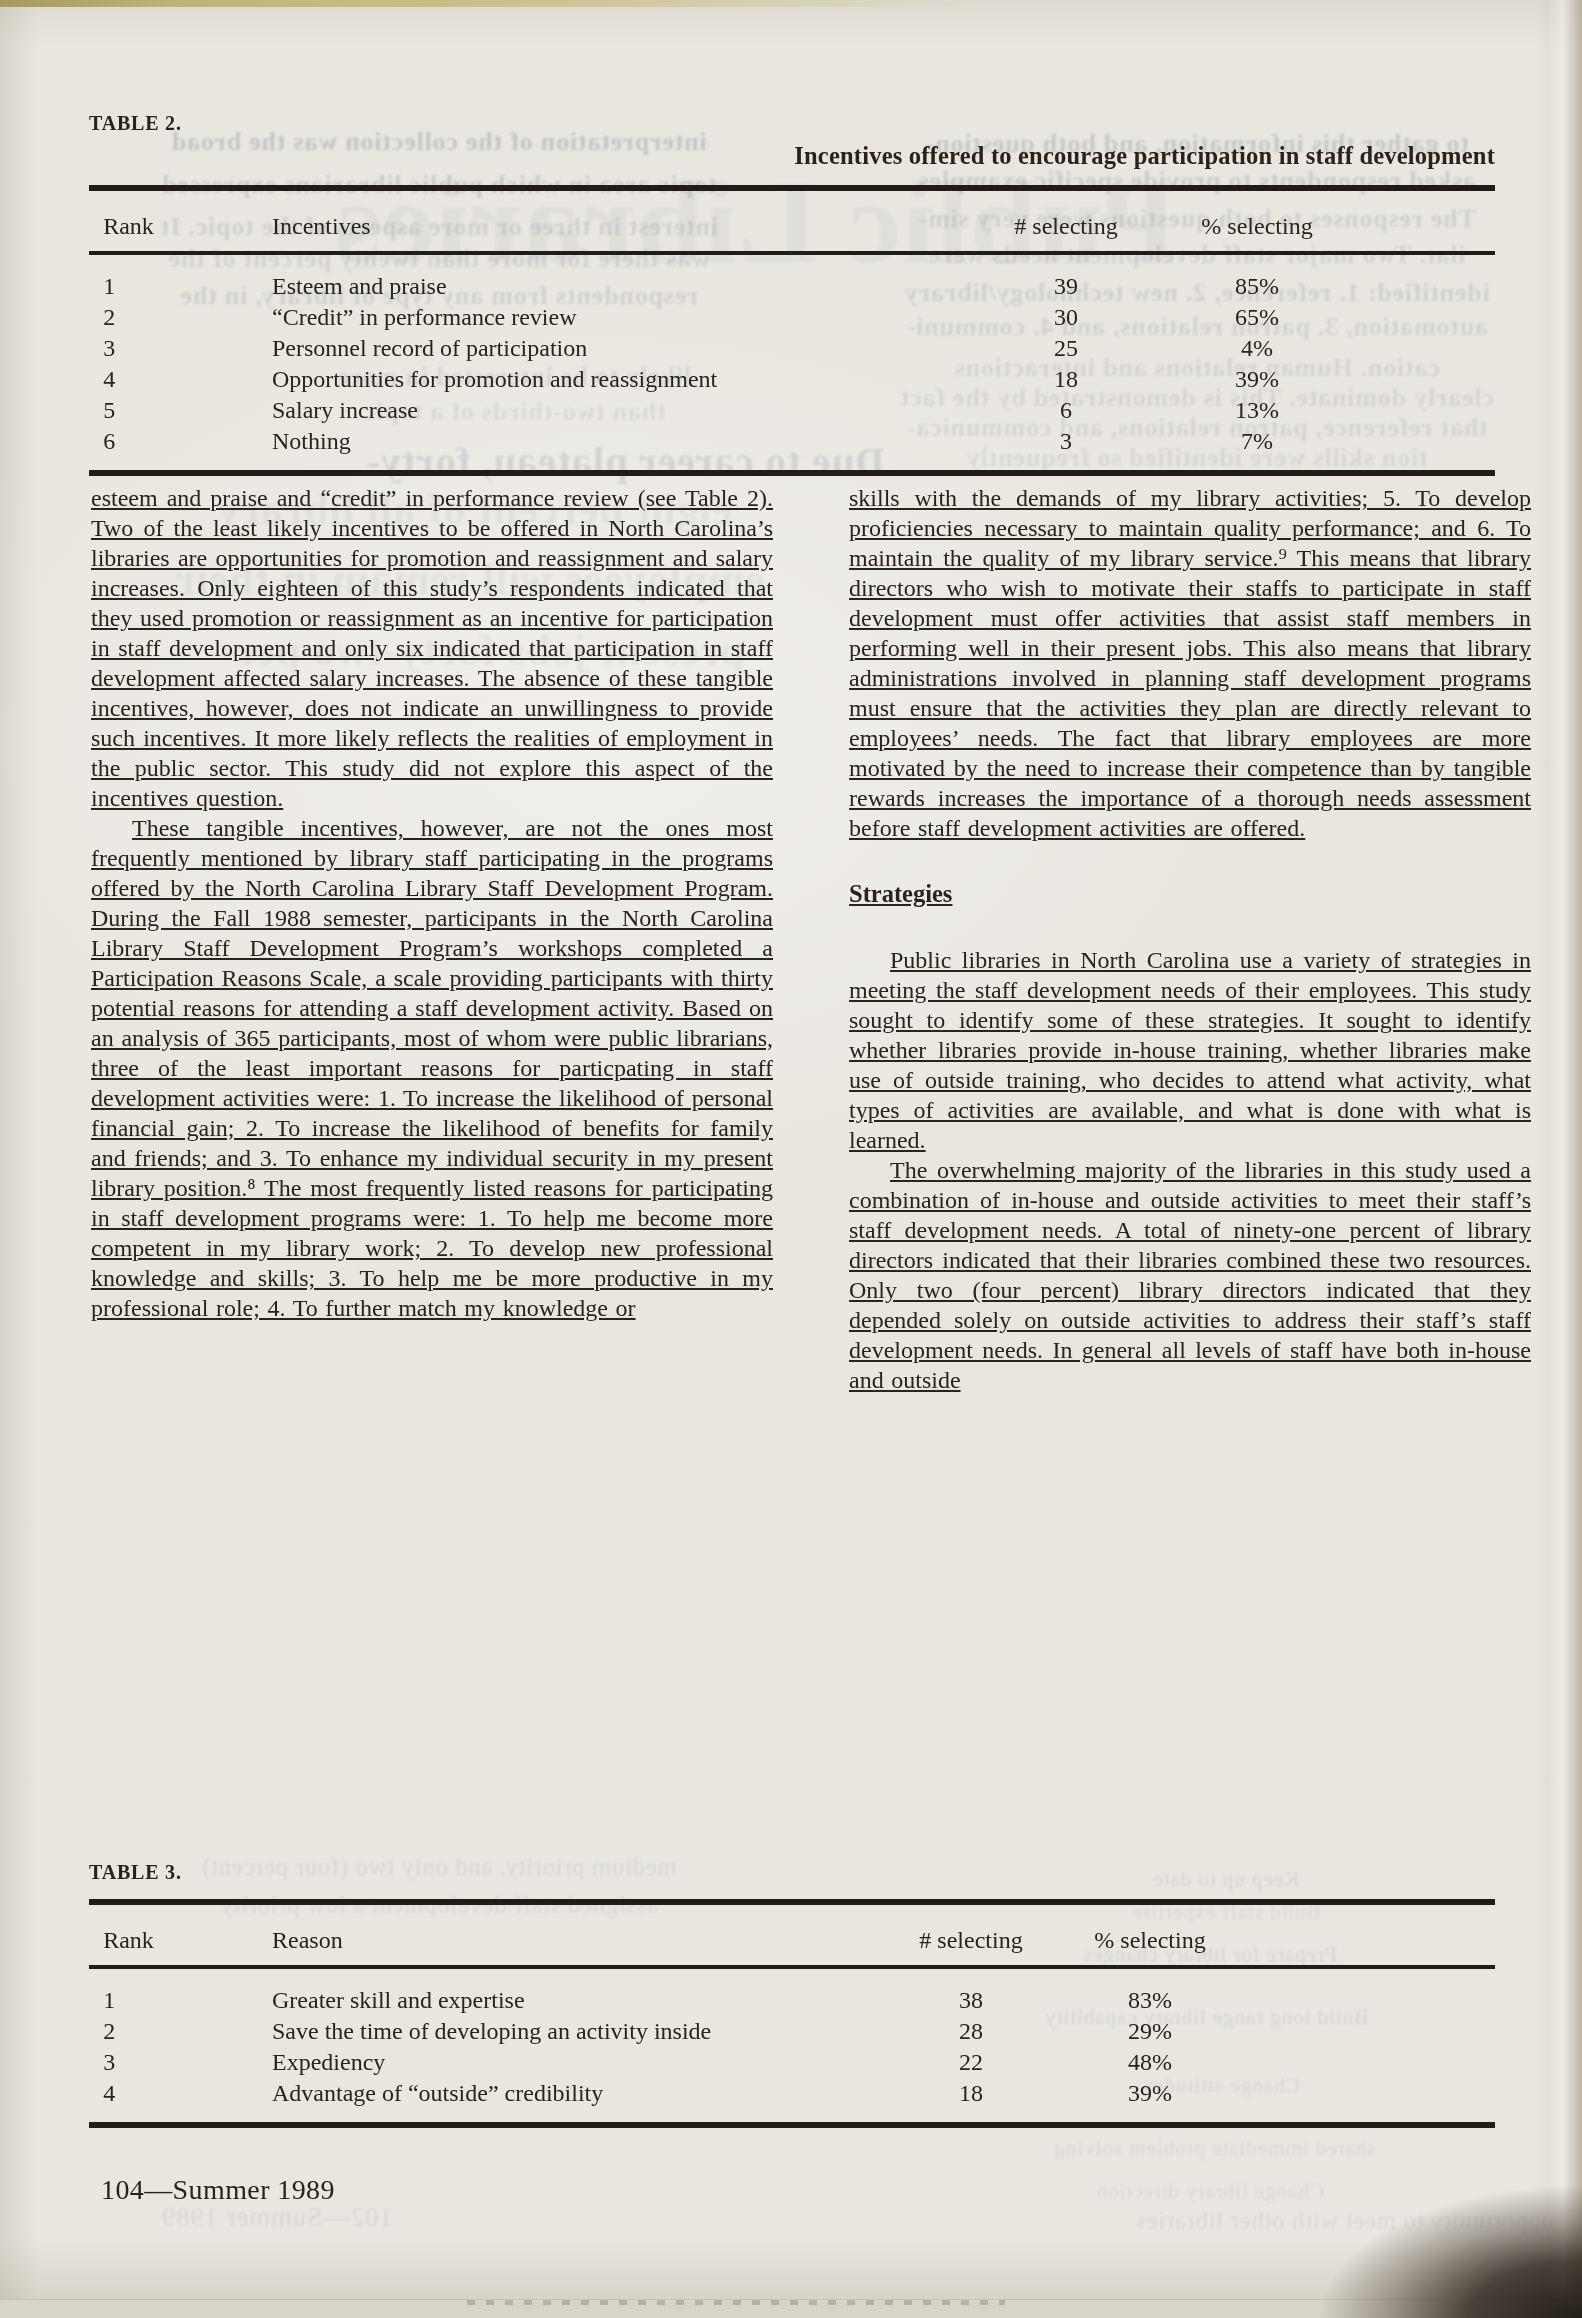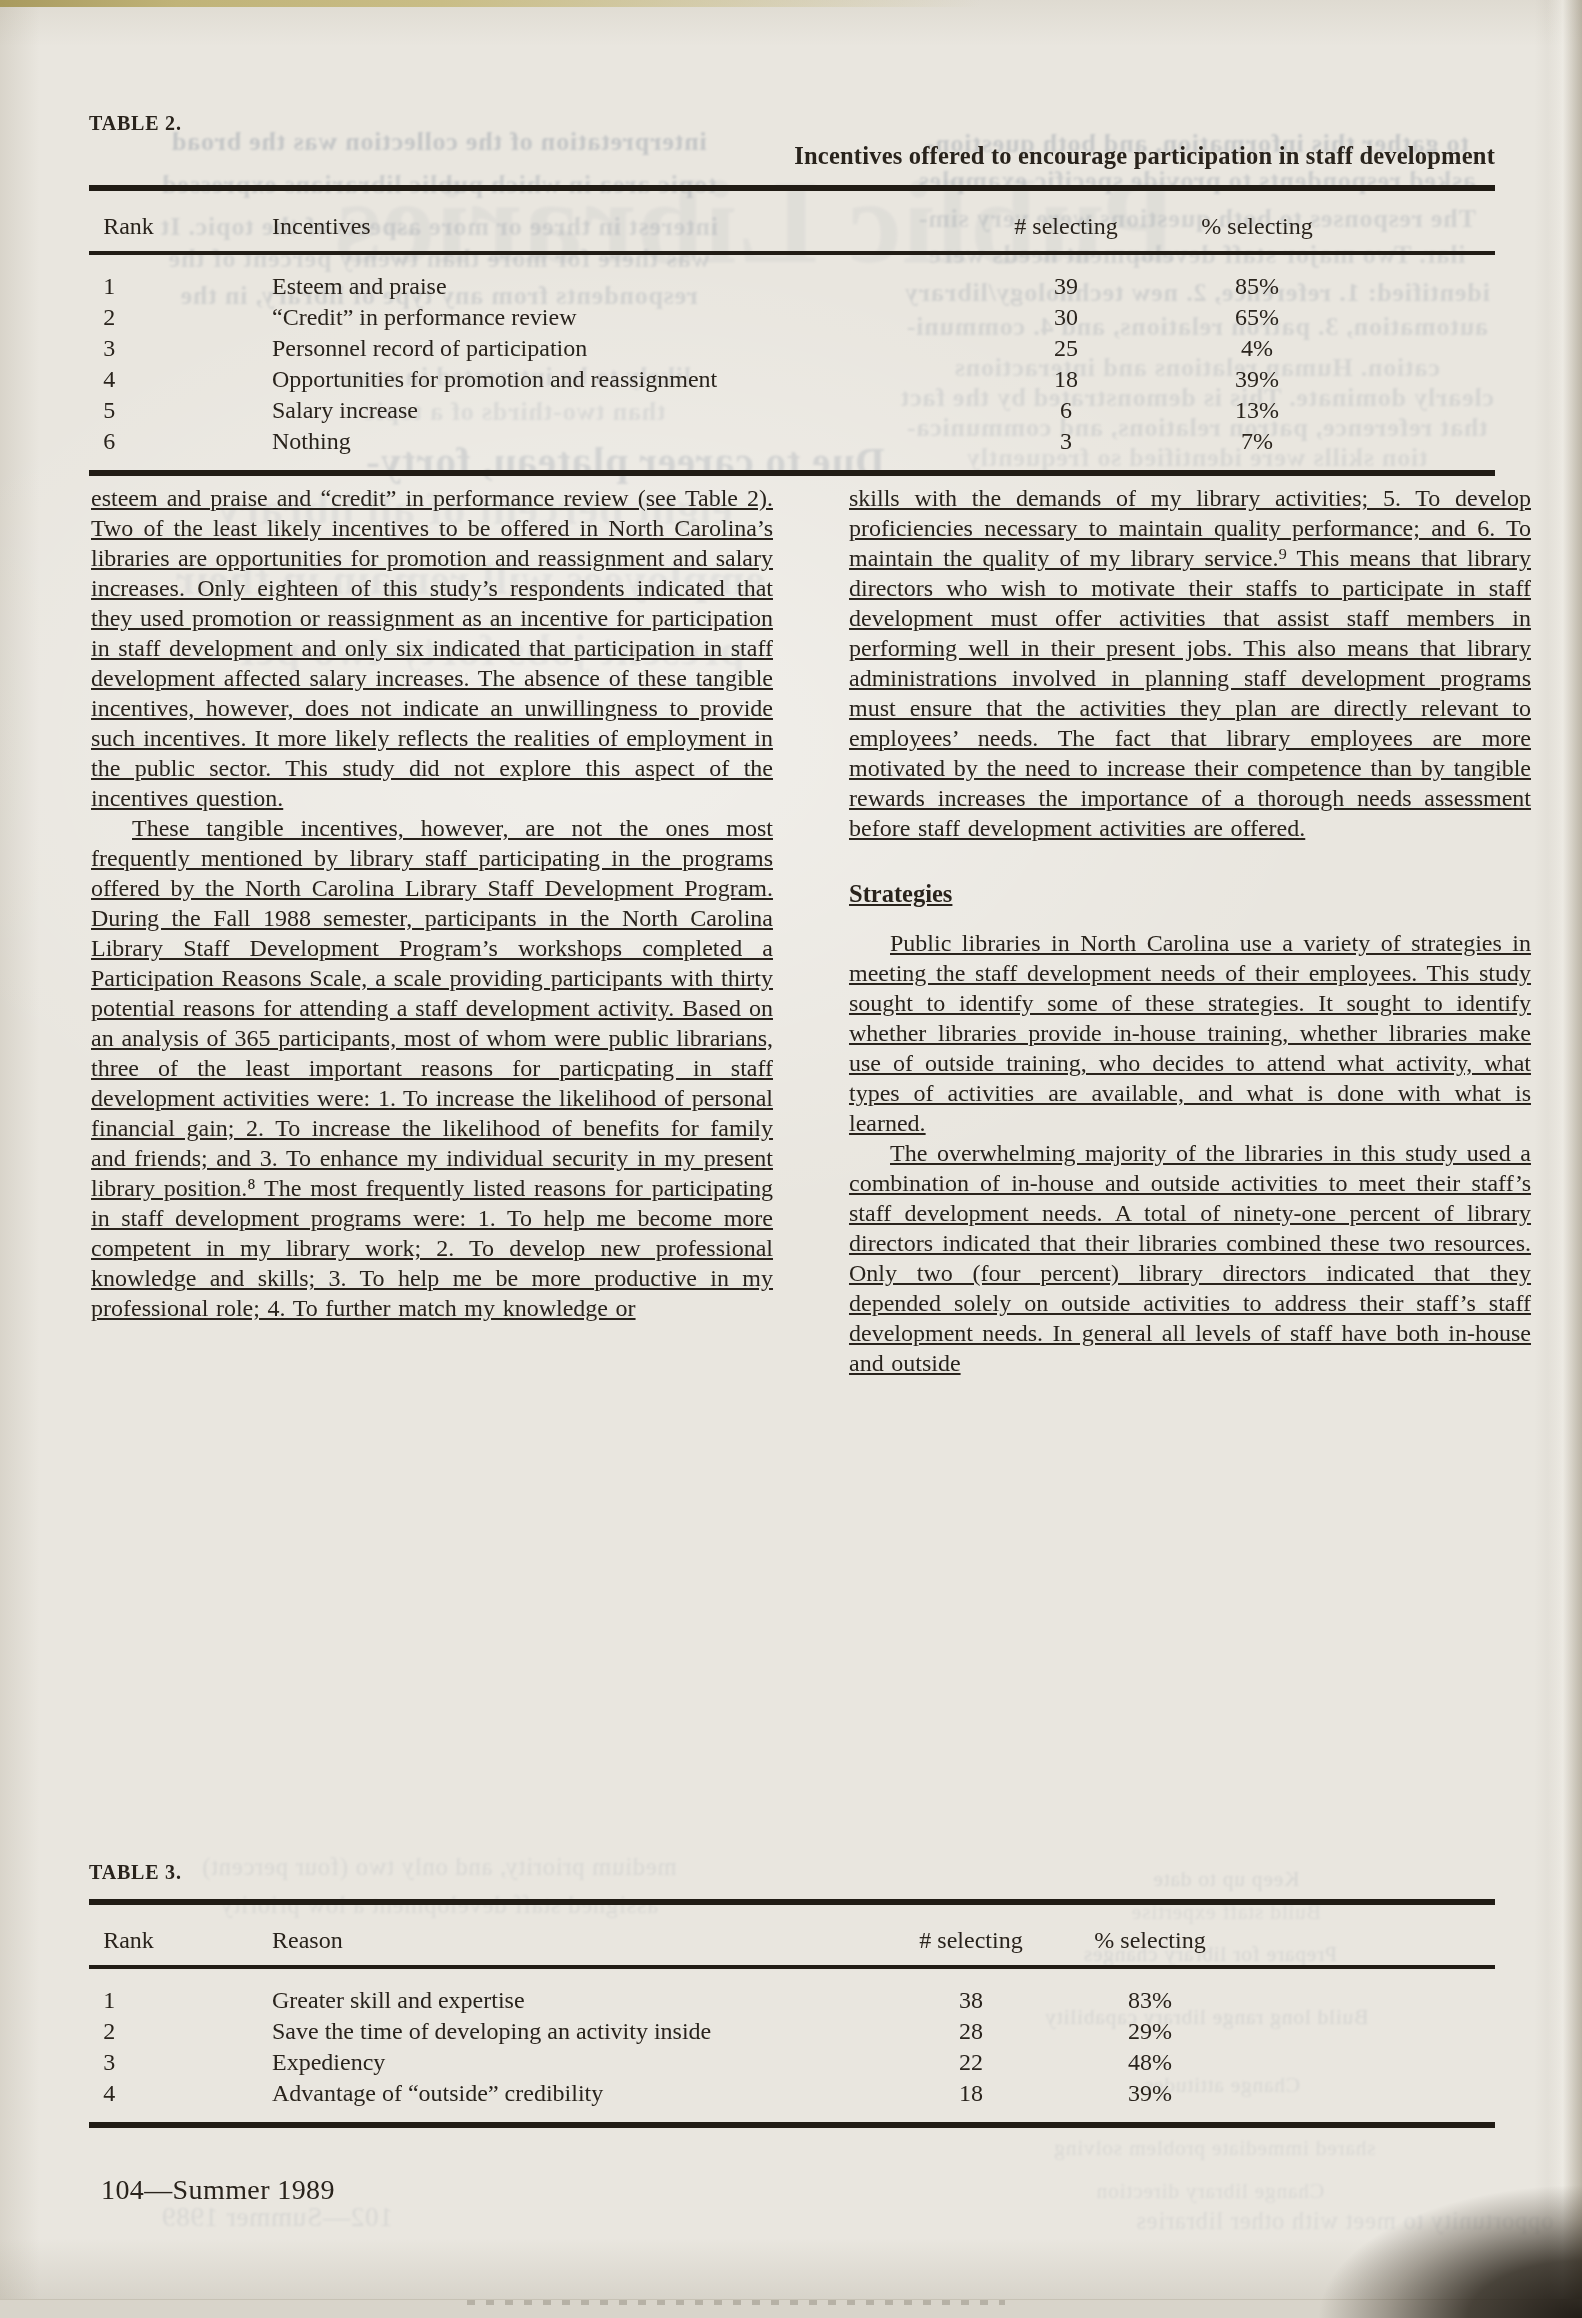--- a/index.html
+++ b/index.html
@@ -66,21 +66,21 @@
   .c-num,.c-pct{text-align:center;}
   .tbody{padding-top:16px;padding-bottom:1.6px;}
   .trow{height:31px;}
   
   .column{position:absolute;top:483px;width:682px;z-index:2;
     font-size:24px;line-height:30px;text-align:justify;word-spacing:1.6px;text-decoration:underline;}
   .col-left{left:91px;}
   .col-right{left:849px;}
   .column p{margin:0;}
   .column p.indent{text-indent:41px;}
-  .sec-heading{font-weight:bold;font-size:24.5px;margin:36px 0 19px 0;text-align:left;}
+  .sec-heading{font-weight:bold;font-size:24.5px;margin:36px 0 36px 0;text-align:left;}
   
   .page-footer{position:absolute;left:101px;top:2174px;font-size:28px;z-index:2;letter-spacing:0.4px;}
 </style>
 </head>
 <body>
 
 <div class="page">
 
   <div class="top-edge"></div>
   <div class="right-edge"></div>

